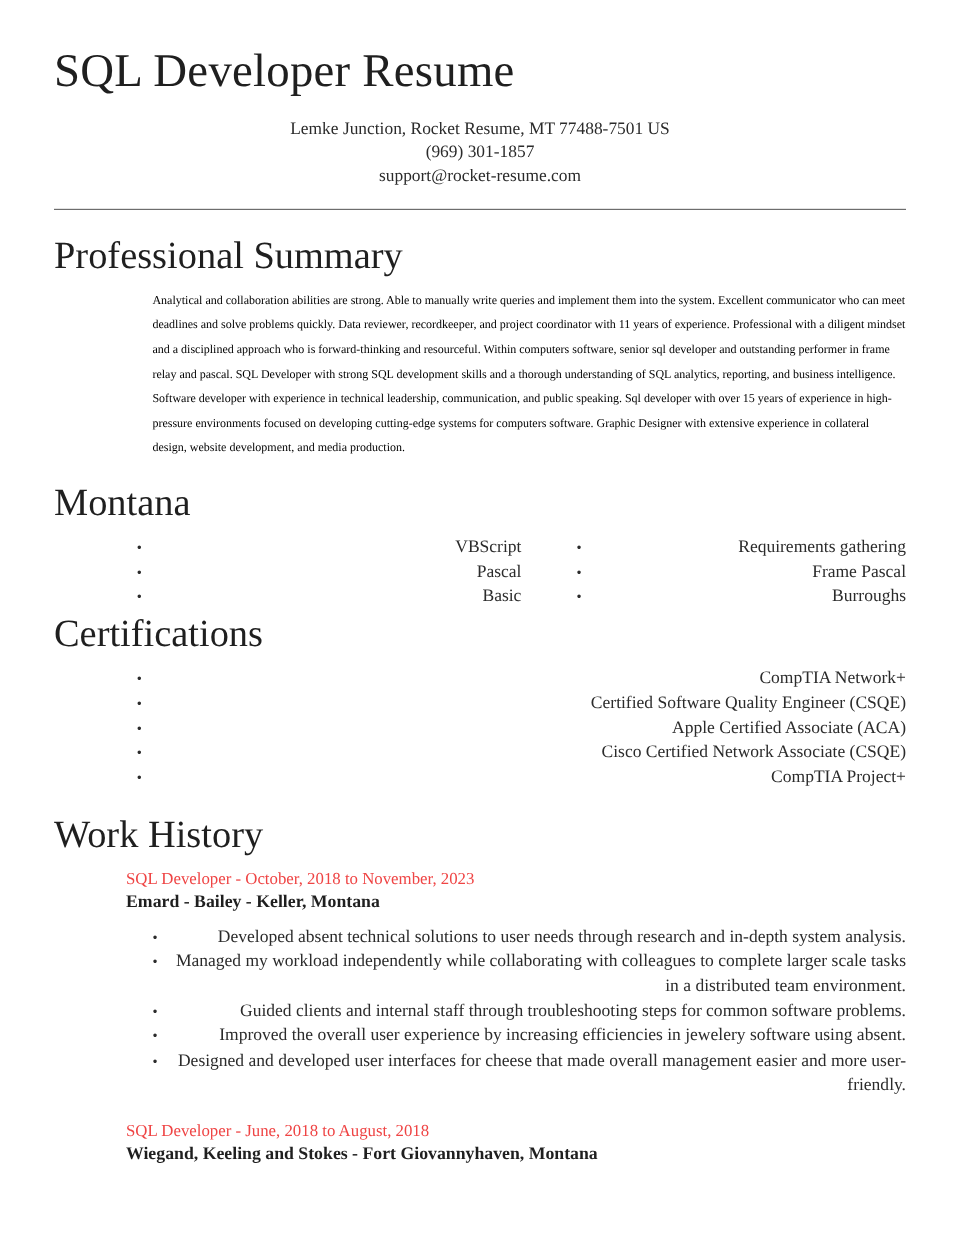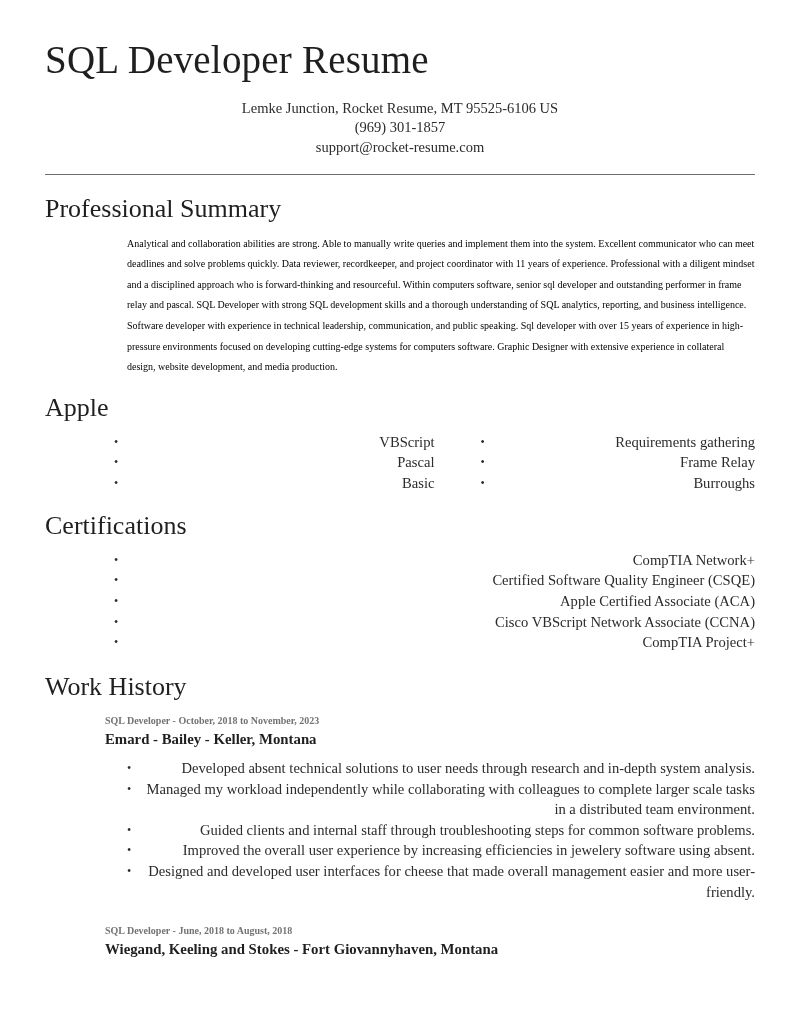--- a/index.html
+++ b/index.html
@@ -42,21 +42,21 @@
     border: 0;
     border-top: 1.3px solid #6d6d6d;
     margin: 17px 0 0 0;
     width: 100%;
   }
   
   .section {
     margin-top: 18px;
   }
   .section-heading {
-    font-size: 26px;
+    font-size: 32px;
     font-weight: 400;
     line-height: 1.2;
     margin: 0 0 9px 0;
     color: #1f1f1f;
   }
   .section-body {
     padding-left: 82px;
   }
   .summary-text {
     font-size: 10px;
@@ -107,91 +107,91 @@
   .job {
     margin-top: 6px;
   }
   .job + .job {
     margin-top: 19px;
   }
   .job-head {
     padding-left: 60px;
   }
   .job-title {
-    font-size: 10px;
+    font-size: 14px;
     line-height: 19px;
-    font-weight: 700;
-    color: #737373;
+    font-weight: 400;
+    color: #ef4444;
     margin: 0;
   }
   .job-company {
     font-size: 14.8px;
     line-height: 19px;
     font-weight: 700;
     color: #1f1f1f;
     margin: 0;
   }
   .job-bullets {
     padding-left: 82px;
     margin-top: 9px;
   }
   .sec-skills { margin-top: 14px; }
-  .sec-certs { margin-top: 16px; }
+  .sec-certs { margin-top: 0; }
   .sec-work  { margin-top: 18px; }
 </style>
 </head>
 <body>
 
 <div class="page">
 
   <h1 class="doc-title">SQL Developer Resume</h1>
 
   <div class="contact-block">
-    <div class="contact-line">Lemke Junction, Rocket Resume, MT 95525-6106 US</div>
+    <div class="contact-line">Lemke Junction, Rocket Resume, MT 77488-7501 US</div>
     <div class="contact-line">(969) 301-1857</div>
     <div class="contact-line">support@rocket-resume.com</div>
   </div>
 
   <hr class="header-rule">
 
   <div class="section">
     <h2 class="section-heading">Professional Summary</h2>
     <div class="section-body">
       <p class="summary-text">Analytical and collaboration abilities are strong. Able to manually write queries and implement them into the system. Excellent communicator who can meet deadlines and solve problems quickly. Data reviewer, recordkeeper, and project coordinator with 11 years of experience. Professional with a diligent mindset and a disciplined approach who is forward-thinking and resourceful. Within computers software, senior sql developer and outstanding performer in frame relay and pascal. SQL Developer with strong SQL development skills and a thorough understanding of SQL analytics, reporting, and business intelligence. Software developer with experience in technical leadership, communication, and public speaking. Sql developer with over 15 years of experience in high-pressure environments focused on developing cutting-edge systems for computers software. Graphic Designer with extensive experience in collateral design, website development, and media production.</p>
     </div>
   </div>
 
   <div class="section sec-skills">
-    <h2 class="section-heading">Apple</h2>
+    <h2 class="section-heading">Montana</h2>
     <div class="skills-columns">
       <div class="skills-col left">
         <ul class="bullets">
           <li>VBScript</li>
           <li>Pascal</li>
           <li>Basic</li>
         </ul>
       </div>
       <div class="skills-col right">
         <ul class="bullets">
           <li>Requirements gathering</li>
-          <li>Frame Relay</li>
+          <li>Frame Pascal</li>
           <li>Burroughs</li>
         </ul>
       </div>
     </div>
   </div>
 
   <div class="section sec-certs">
     <h2 class="section-heading">Certifications</h2>
     <div class="certs-body">
       <ul class="bullets">
         <li>CompTIA Network+</li>
         <li>Certified Software Quality Engineer (CSQE)</li>
         <li>Apple Certified Associate (ACA)</li>
-        <li>Cisco VBScript Network Associate (CCNA)</li>
+        <li>Cisco Certified Network Associate (CSQE)</li>
         <li>CompTIA Project+</li>
       </ul>
     </div>
   </div>
 
   <div class="section sec-work">
     <h2 class="section-heading">Work History</h2>
 
     <div class="job">
       <div class="job-head">

